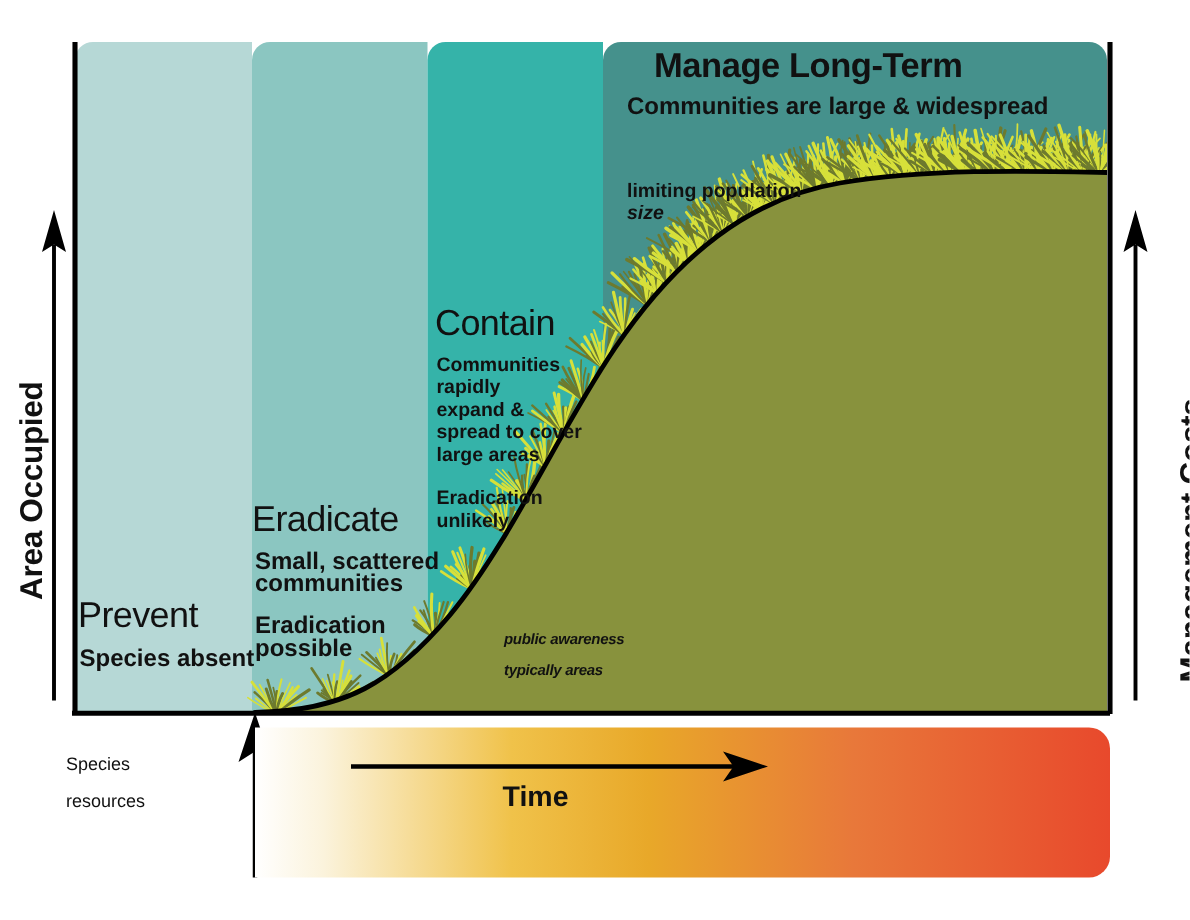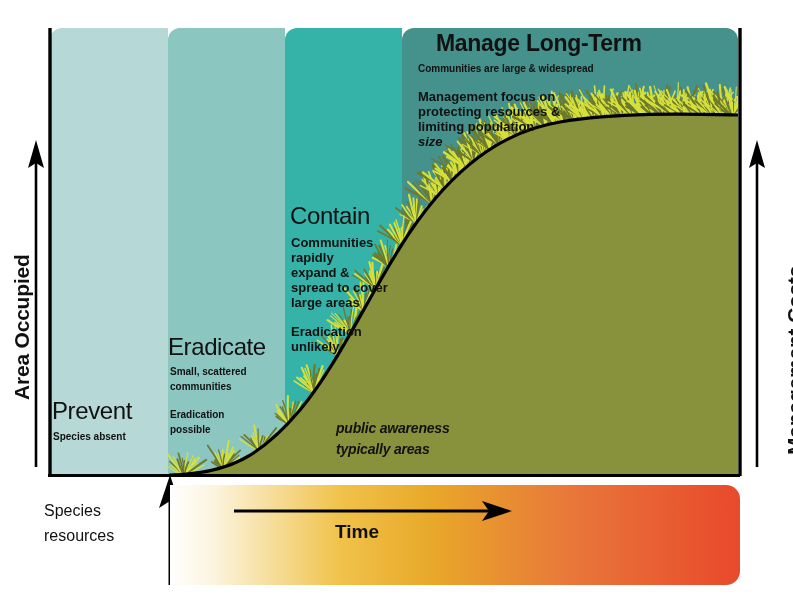--- a/index.html
+++ b/index.html
@@ -2,25 +2,25 @@
 <html><head>
 <meta charset="utf-8">
 <style>
   html,body{margin:0;padding:0;background:#ffffff;}
   body{width:793px;height:613px;font-family:"Liberation Sans",sans-serif;overflow:hidden;}
   #stage{position:relative;width:793px;height:613px;background:#fff;}
   #stage svg{position:absolute;left:0;top:0;}
   .txt{position:absolute;color:#111111;line-height:1.12;white-space:pre;}
   .h1{font-size:24px;font-weight:normal;letter-spacing:-0.4px;}
   .h1b{font-size:23px;font-weight:bold;letter-spacing:-0.3px;}
-  .body{font-size:10px;font-weight:600;}
+  .body{font-size:16px;font-weight:600;}
   .body2{font-size:13px;font-weight:600;}
-  .ital{font-size:14px;font-weight:bold;font-style:italic;letter-spacing:-0.2px;}
+  .ital{font-size:10px;font-weight:bold;font-style:italic;letter-spacing:-0.2px;}
   .axlab{font-size:21px;font-weight:600;letter-spacing:-0.2px;}
-  .introlab{font-size:16px;font-weight:500;line-height:1.18;}
+  .introlab{font-size:12px;font-weight:500;line-height:1.18;}
   .timelab{font-size:19px;font-weight:700;}
   .rot-l{transform-origin:0 0;transform:rotate(-90deg);}
   .rot-r{transform-origin:0 0;transform:rotate(-90deg);}
 </style>
 </head>
 <body>
 
 <div id="stage">
 
   <svg width="793" height="613" viewBox="0 0 793 613">
@@ -1106,22 +1106,20 @@
   <div class="txt body2" style="left:291px; top:236px;">Communities</div>
   <div class="txt body2" style="left:291px; top:251px;">rapidly</div>
   <div class="txt body2" style="left:291px; top:266px;">expand &amp;</div>
   <div class="txt body2" style="left:291px; top:281px;">spread to cover</div>
   <div class="txt body2" style="left:291px; top:296px;">large areas</div>
   <div class="txt body2" style="left:291px; top:325px;">Eradication</div>
   <div class="txt body2" style="left:291px; top:340px;">unlikely</div>
 
   <div class="txt h1b" style="left:417px; top:31px;margin-left:19px;">Manage Long-Term</div>
   <div class="txt body" style="left:418px; top:63px;">Communities are large &amp; widespread</div>
-  <div class="txt body2" style="left:418px; top:90px;">Management focus on</div>
-  <div class="txt body2" style="left:418px; top:105px;">protecting resources &amp;</div>
   <div class="txt body2" style="left:418px; top:120px;">limiting population</div>
   <div class="txt body2" style="left:418px; top:135px;font-style:italic;">size</div>
 
   <div class="txt ital" style="left:336px; top:421px;">public awareness</div>
   <div class="txt ital" style="left:336px; top:442px;">typically areas</div>
 
   <div class="txt axlab rot-l" style="left:10px; top:400px;">Area Occupied</div>
   <div class="txt axlab rot-r" style="left:783px; top:455px;">Management Costs</div>
   <div class="txt timelab" style="left:335px; top:521px;">Time</div>
 

